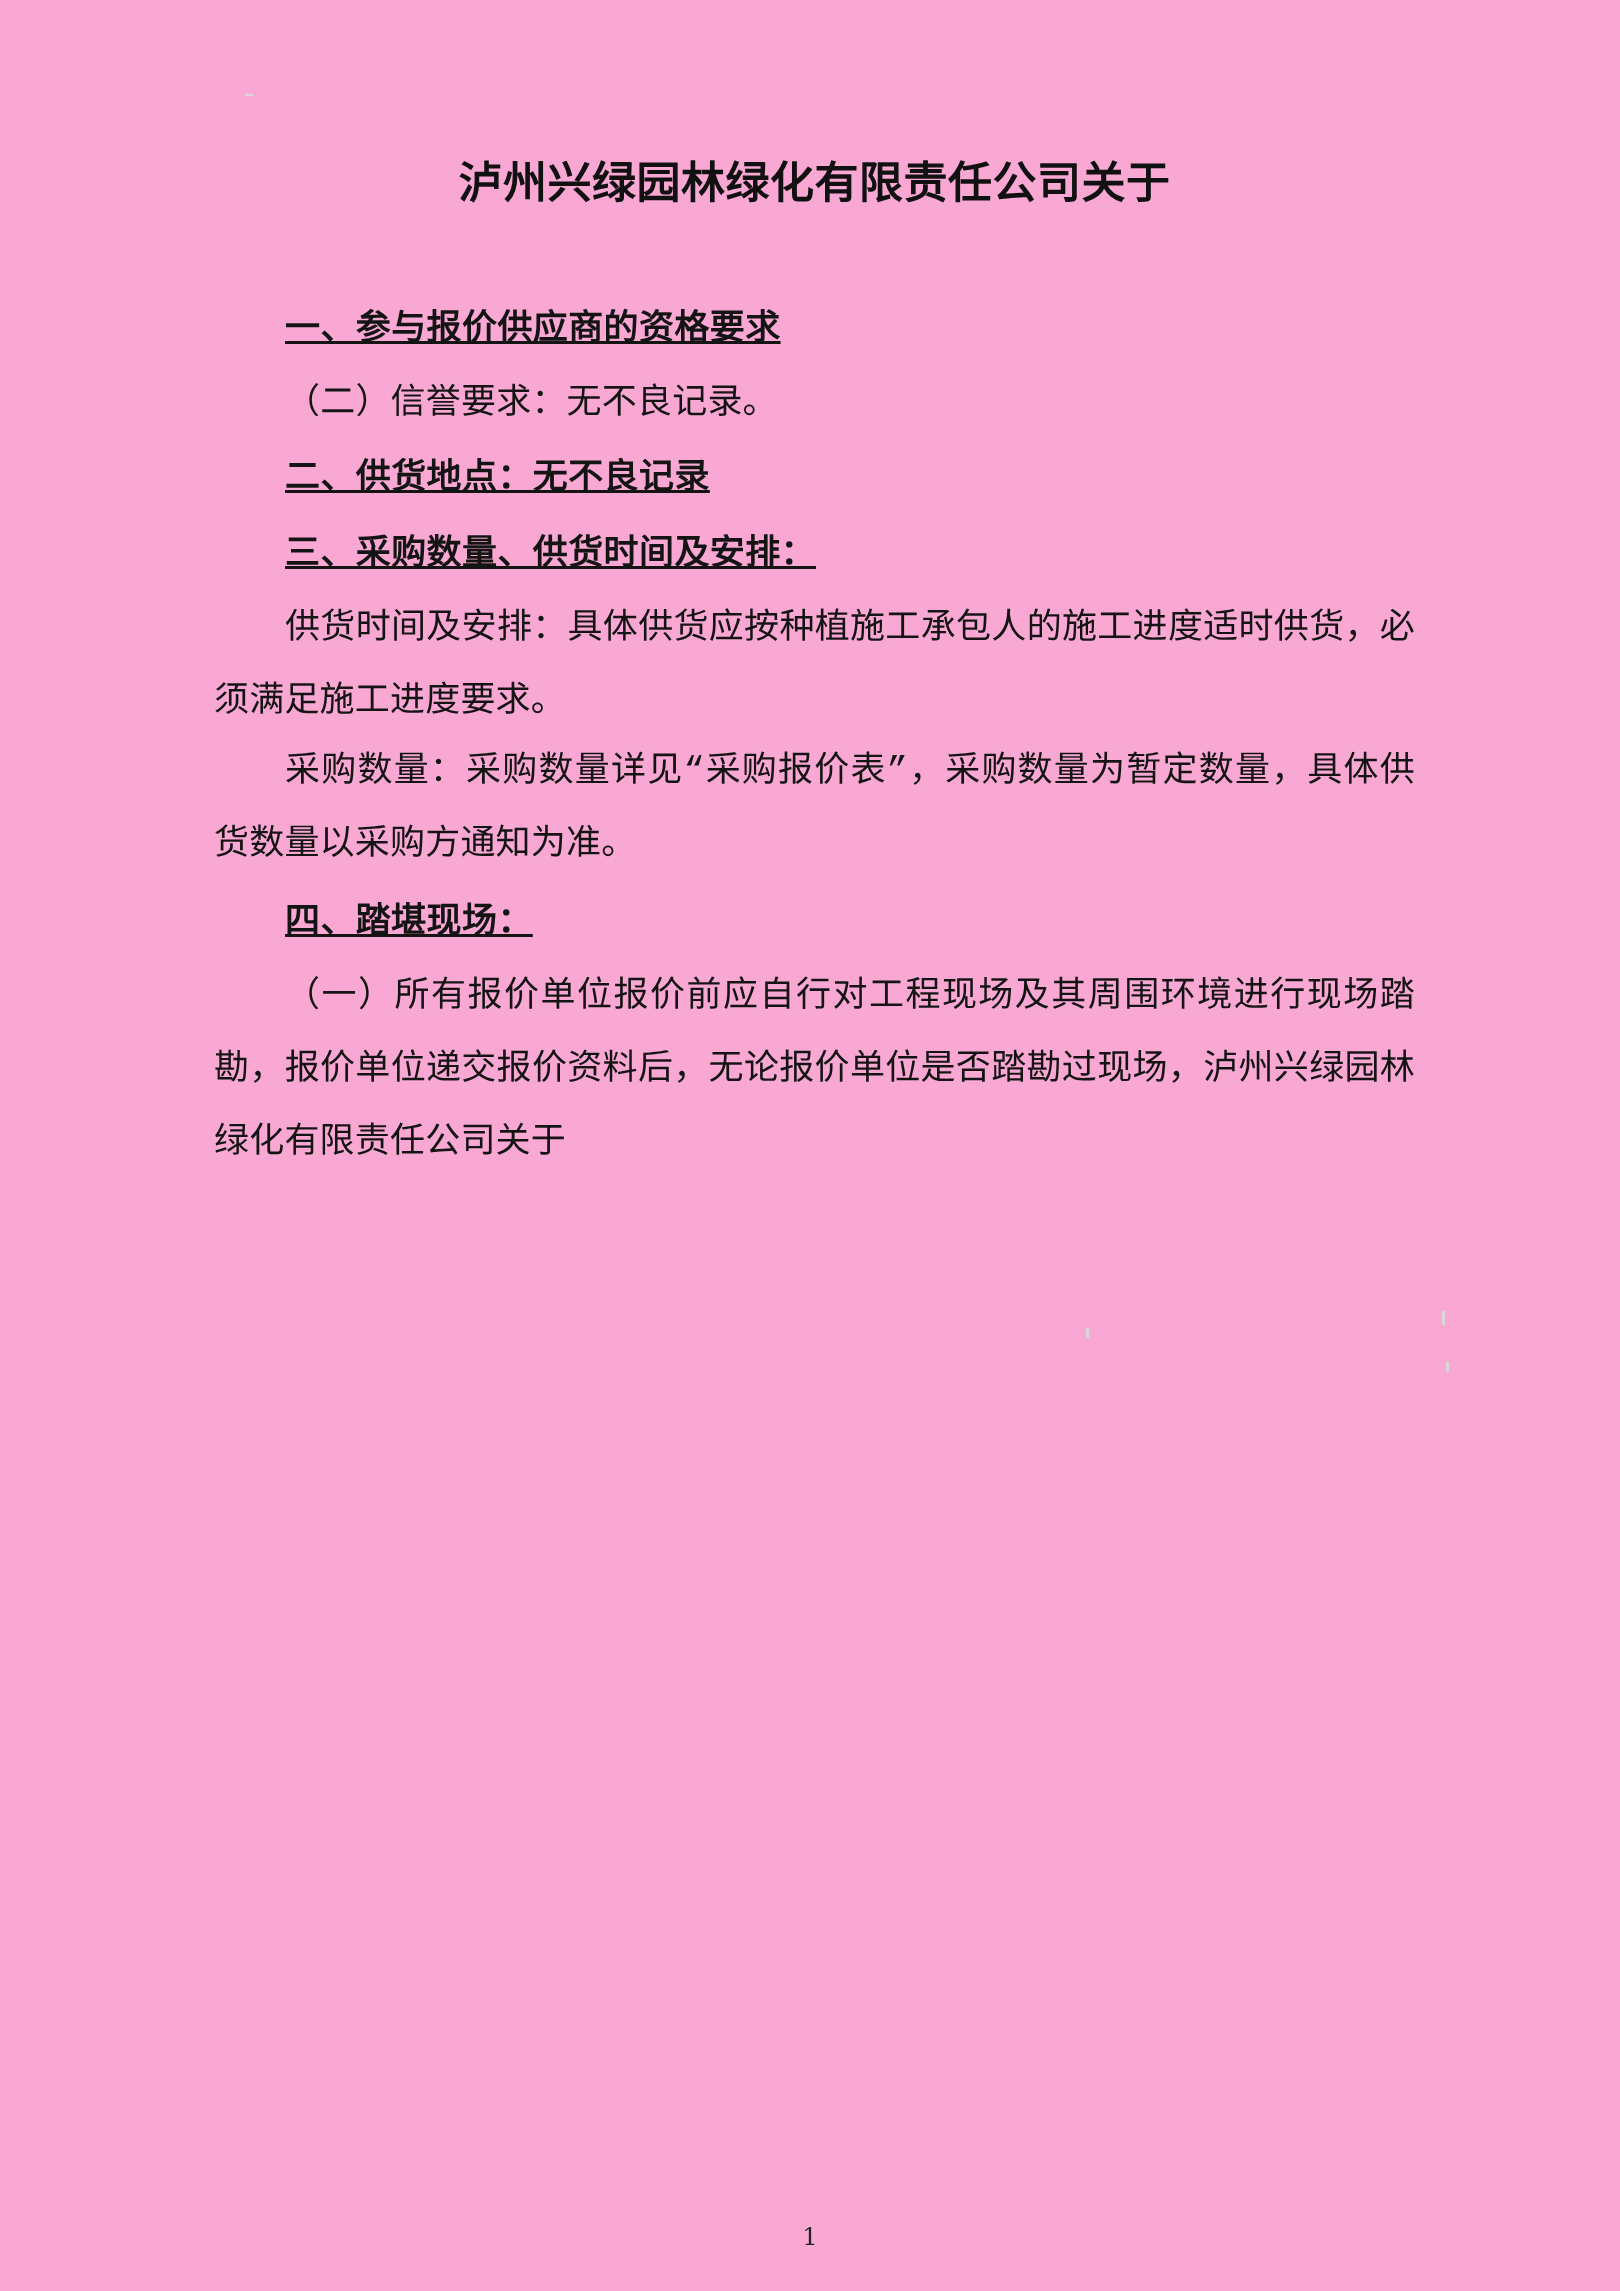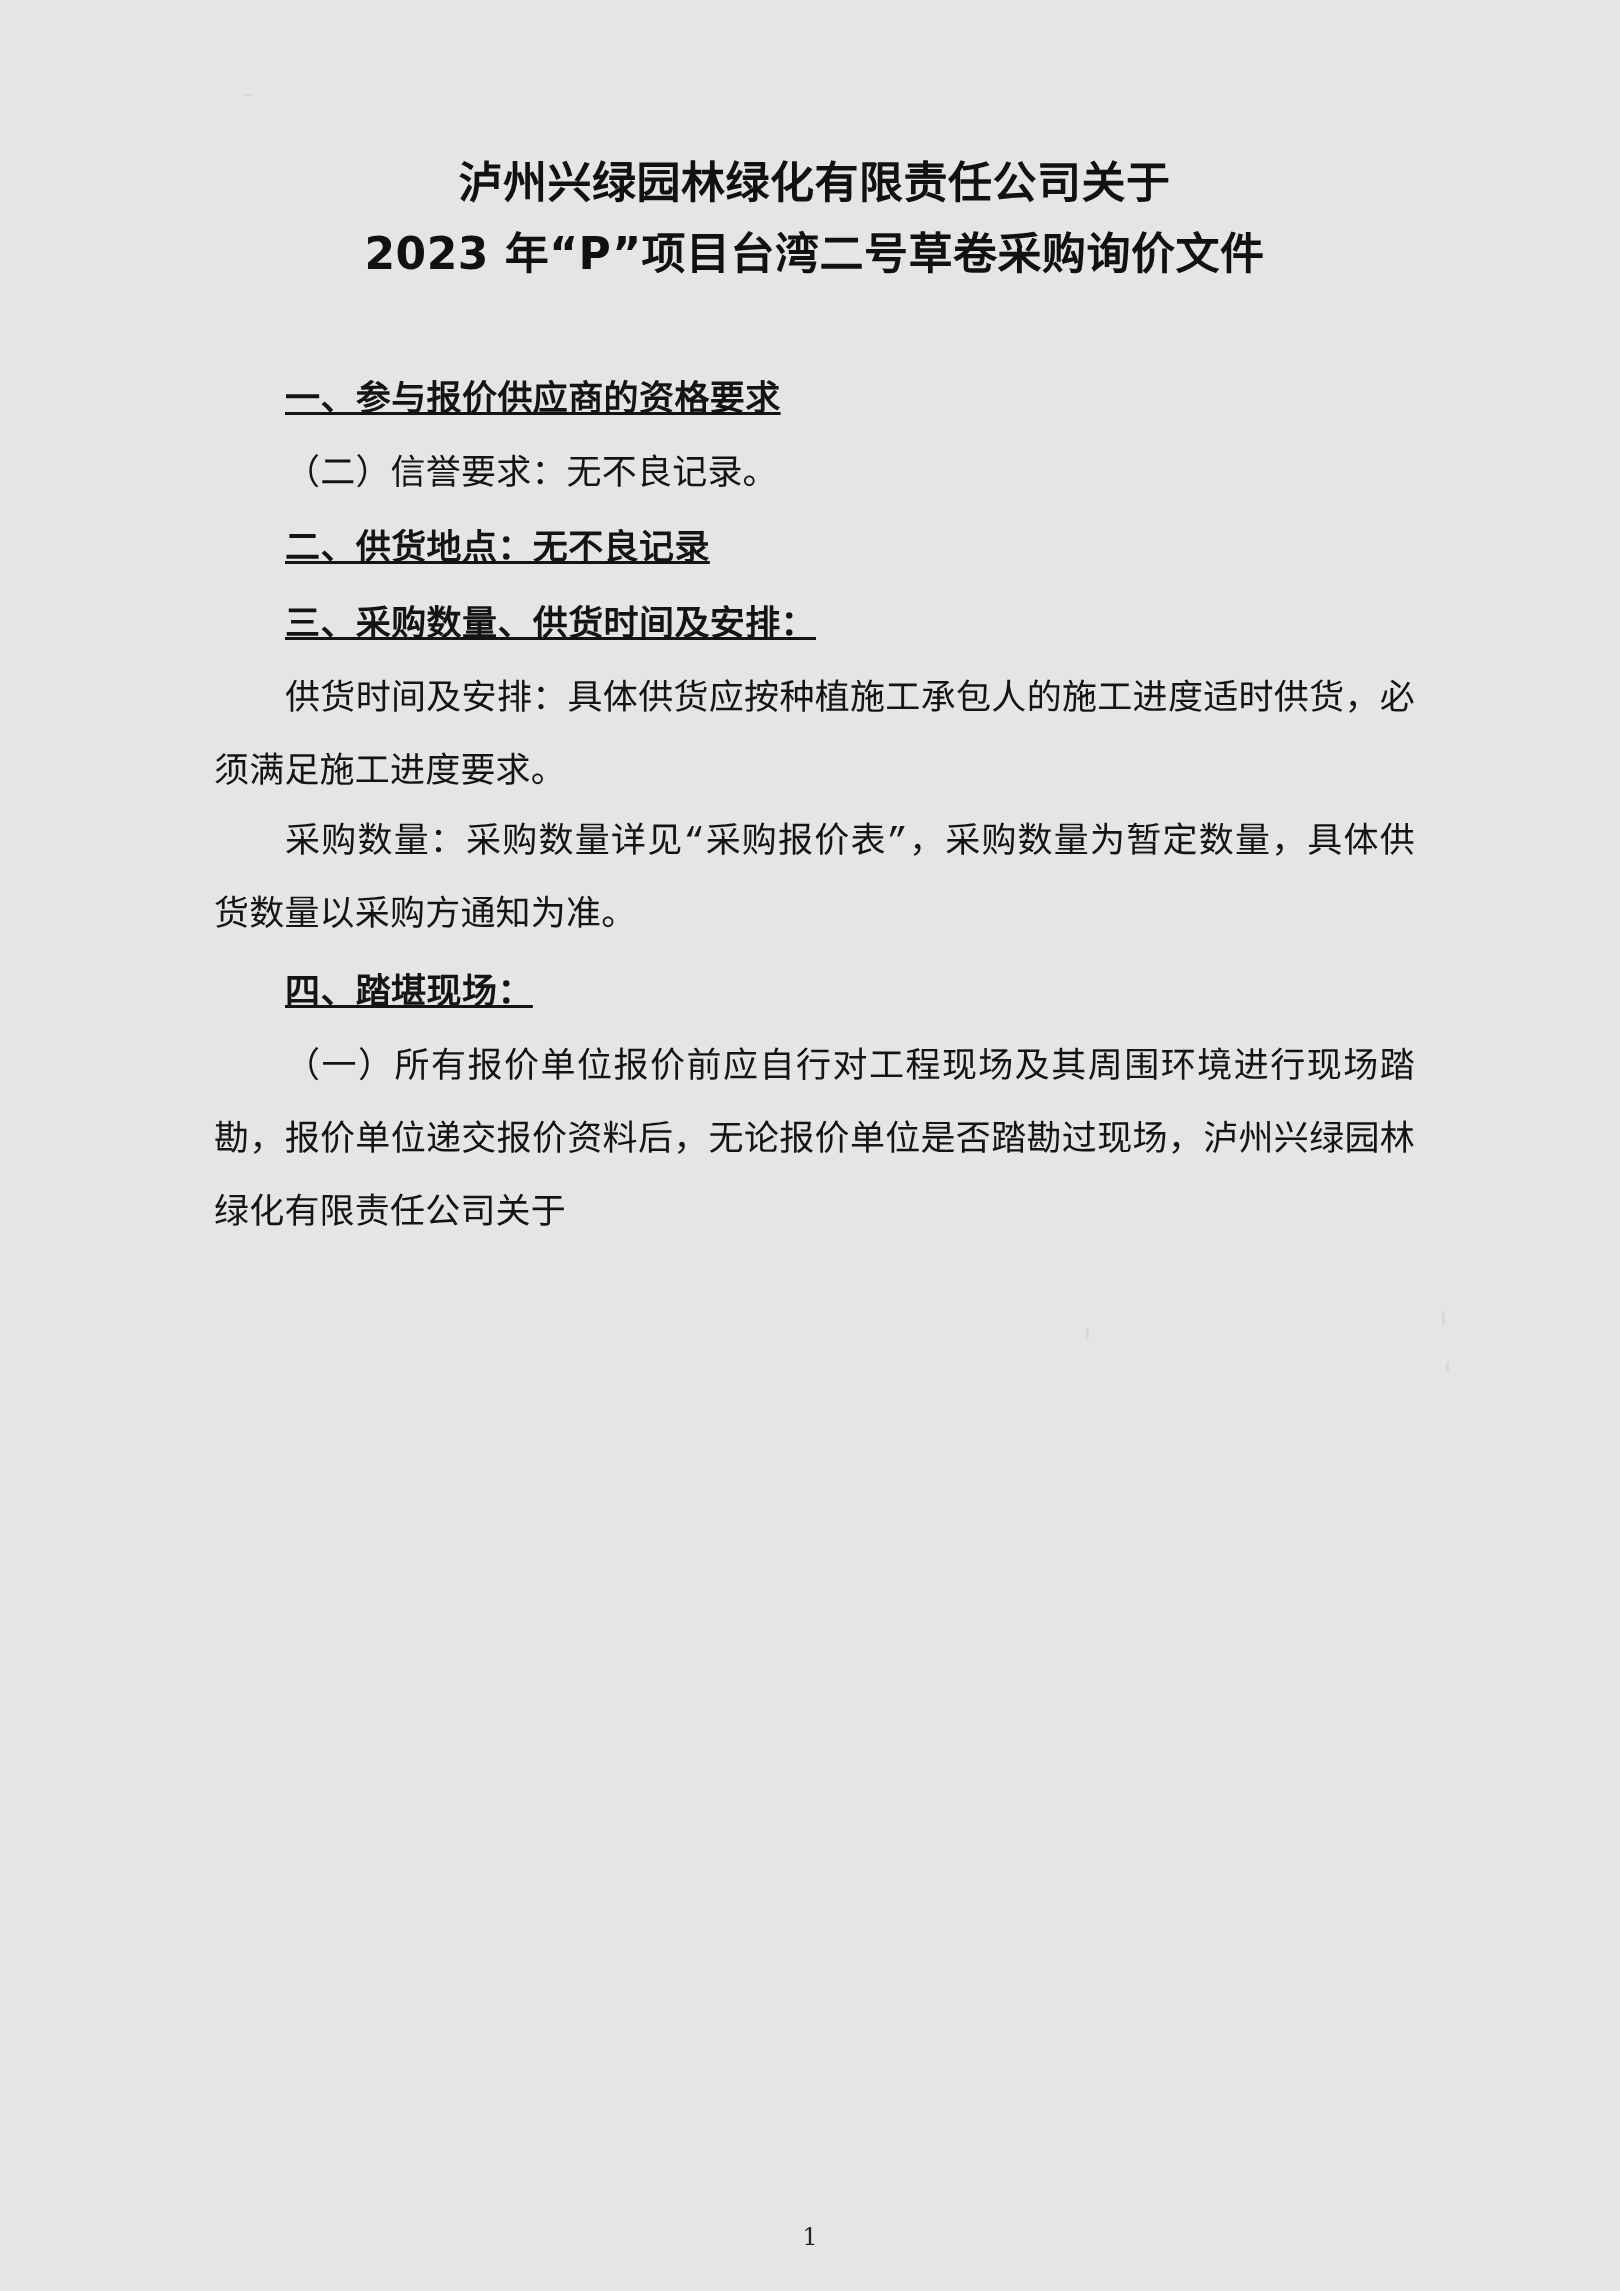--- a/index.html
+++ b/index.html
@@ -4,21 +4,21 @@
 <style>
   html, body {
     margin: 0;
     padding: 0;
     background: #ffffff;
   }
   .page {
     position: relative;
     width: 1620px;
     height: 2292px;
-    background: #e5e5e5;
+    background: #f9a8d4;
     margin: 0 auto;
     overflow: hidden;
     font-family: "DejaVu Serif", "Liberation Serif", serif;
     color: #141414;
   }
   .content {
     position: absolute;
     left: 214px;
     top: 147px;
     width: 1201px;
@@ -88,21 +88,20 @@
 
   <div class="speck s1"></div>
   <div class="speck s2"></div>
   <div class="speck s3"></div>
   <div class="speck s4"></div>
 
   <div class="content">
 
     <h1 class="doc-title">
       <span>泸州兴绿园林绿化有限责任公司关于</span>
-      <span class="line2">2023 年“P”项目台湾二号草卷采购询价文件</span>
     </h1>
 
     <div class="body-block">
       <p class="heading">一、参与报价供应商的资格要求</p>
       <p class="para">（二）信誉要求：无不良记录。</p>
       <p class="heading">二、供货地点：无不良记录</p>
       <p class="heading">三、采购数量、供货时间及安排：</p>
       <p class="para">供货时间及安排：具体供货应按种植施工承包人的施工进度适时供货，必须满足施工进度要求。</p>
       <p class="para">采购数量：采购数量详见“采购报价表”，采购数量为暂定数量，具体供货数量以采购方通知为准。</p>
       <p class="heading">四、踏堪现场：</p>

